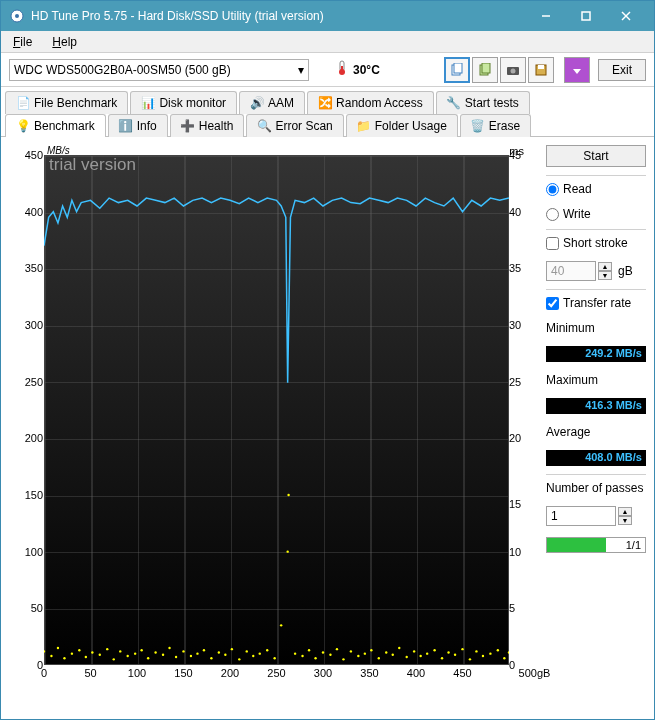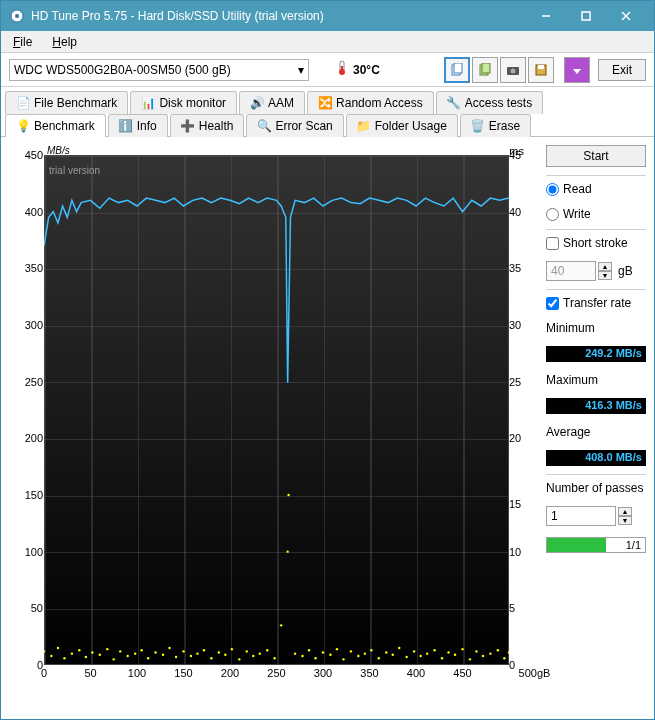--- a/index.html
+++ b/index.html
@@ -28,21 +28,21 @@
 .tab-row { display: flex; width: 100%; }
 .content { display: flex; padding: 8px; gap: 8px; border-top: 1px solid #c0c0c0; margin-top: -1px; }
 .chart-area { flex: 1; position: relative; }
 .chart { position: relative; width: 520px; height: 540px; }
 .chart-bg { position: absolute; left: 35px; top: 10px; width: 465px; height: 510px; background: linear-gradient(#333, #000); border: 1px solid #444; }
 .chart-bg::before { content: ""; position: absolute; inset: 0;
   background-image:
     repeating-linear-gradient(to right, rgba(100,100,100,.35) 0 1px, transparent 1px 46.5px),
     repeating-linear-gradient(to bottom, rgba(100,100,100,.35) 0 1px, transparent 1px 56.6px);
 }
-.watermark { position: absolute; left: 40px; top: 20px; color: #999; font-size: 10px; }
+.watermark { position: absolute; left: 40px; top: 10px; color: #999; font-size: 17px; }
 .ylabel-left { position: absolute; left: 38px; top: 0; font-size: 10px; font-style: italic; }
 .ylabel-right { position: absolute; right: 5px; top: 0; font-size: 11px; }
 .ytick-l { position: absolute; left: 10px; width: 24px; text-align: right; font-size: 11px; }
 .ytick-r { position: absolute; right: 0; width: 20px; text-align: left; font-size: 11px; }
 .xtick { position: absolute; top: 522px; font-size: 11px; transform: translateX(-50%); }
 .series-line { position: absolute; left: 35px; top: 10px; width: 465px; height: 510px; }
 .side { width: 100px; display: flex; flex-direction: column; gap: 4px; }
 .start-btn { height: 22px; border: 1px solid #a0a0a0; background: #f0f0f0; cursor: pointer; }
 .side-group { border-top: 1px solid #d0d0d0; padding-top: 6px; margin-top: 4px; display: flex; flex-direction: column; gap: 11px; }
 .chk, .rad { display: flex; align-items: center; gap: 4px; cursor: pointer; }
@@ -157,21 +157,21 @@
       <div class="tab">
         <span class="tab-icon">🔊</span>
         <span>AAM</span>
       </div>
       <div class="tab">
         <span class="tab-icon">🔀</span>
         <span>Random Access</span>
       </div>
       <div class="tab">
         <span class="tab-icon">🔧</span>
-        <span>Access tests</span>
+        <span>Start tests</span>
       </div>
     </div>
   <div class="tab-row" id="tabrow2">
       <div class="tab active">
         <span class="tab-icon">💡</span>
         <span>Benchmark</span>
       </div>
       <div class="tab">
         <span class="tab-icon">ℹ️</span>
         <span>Info</span>

